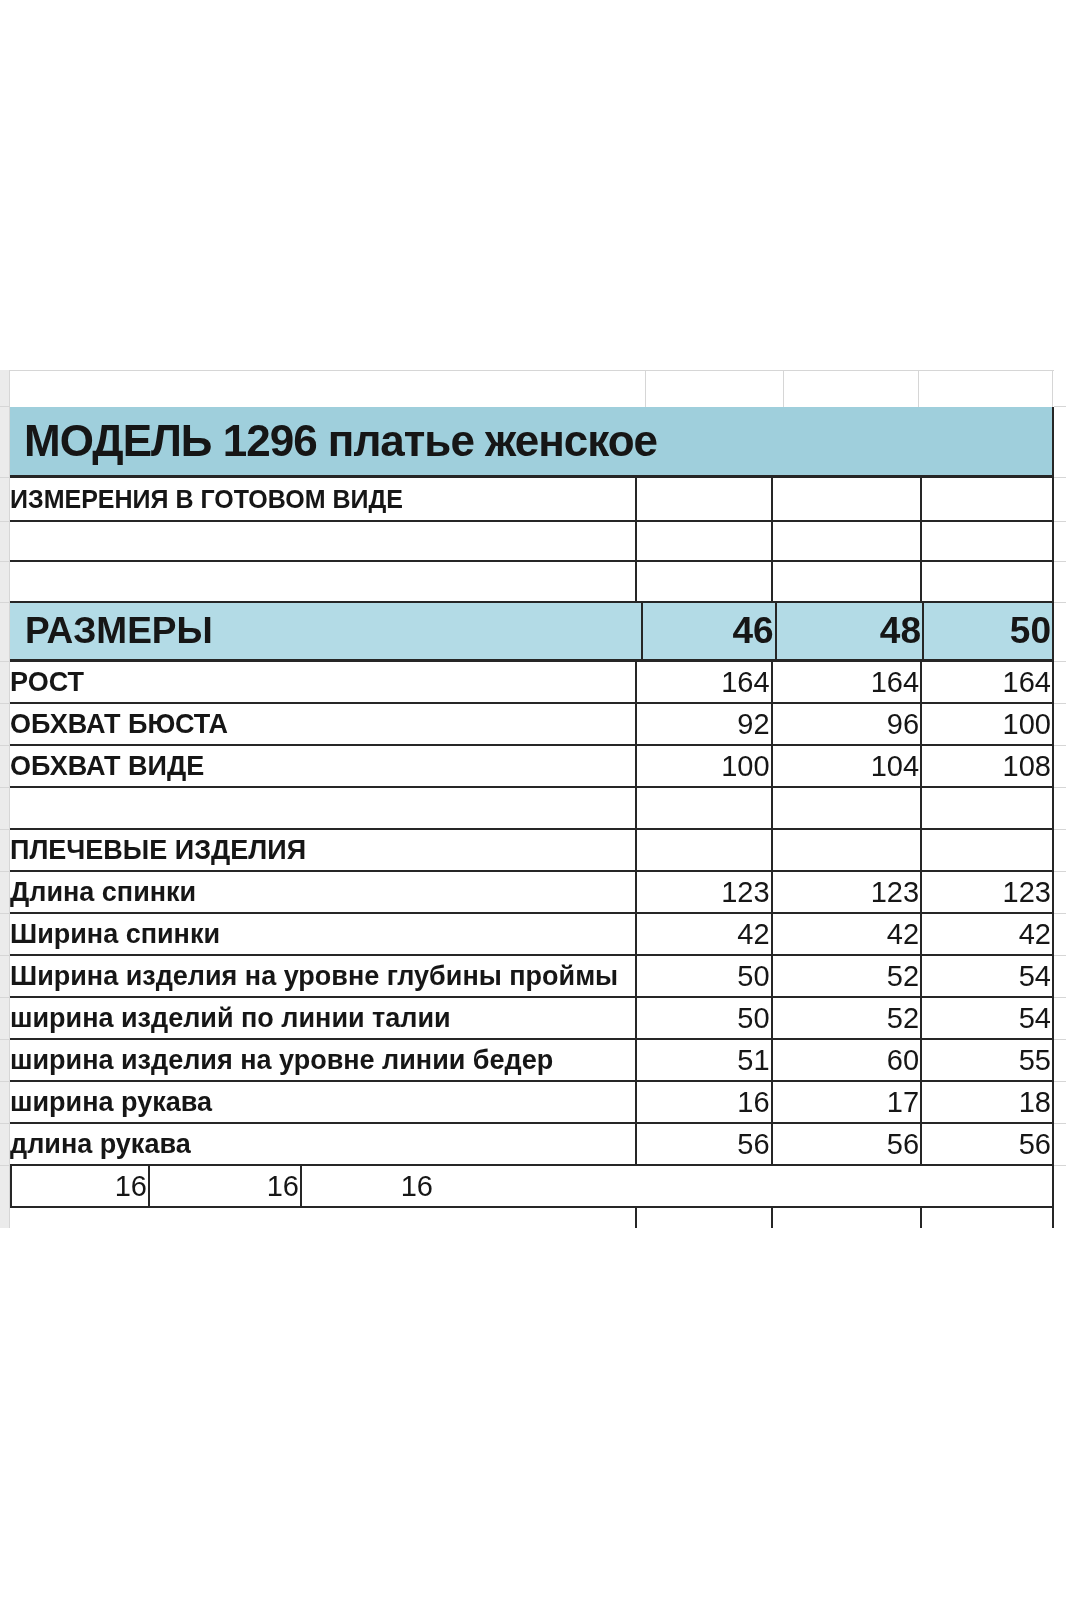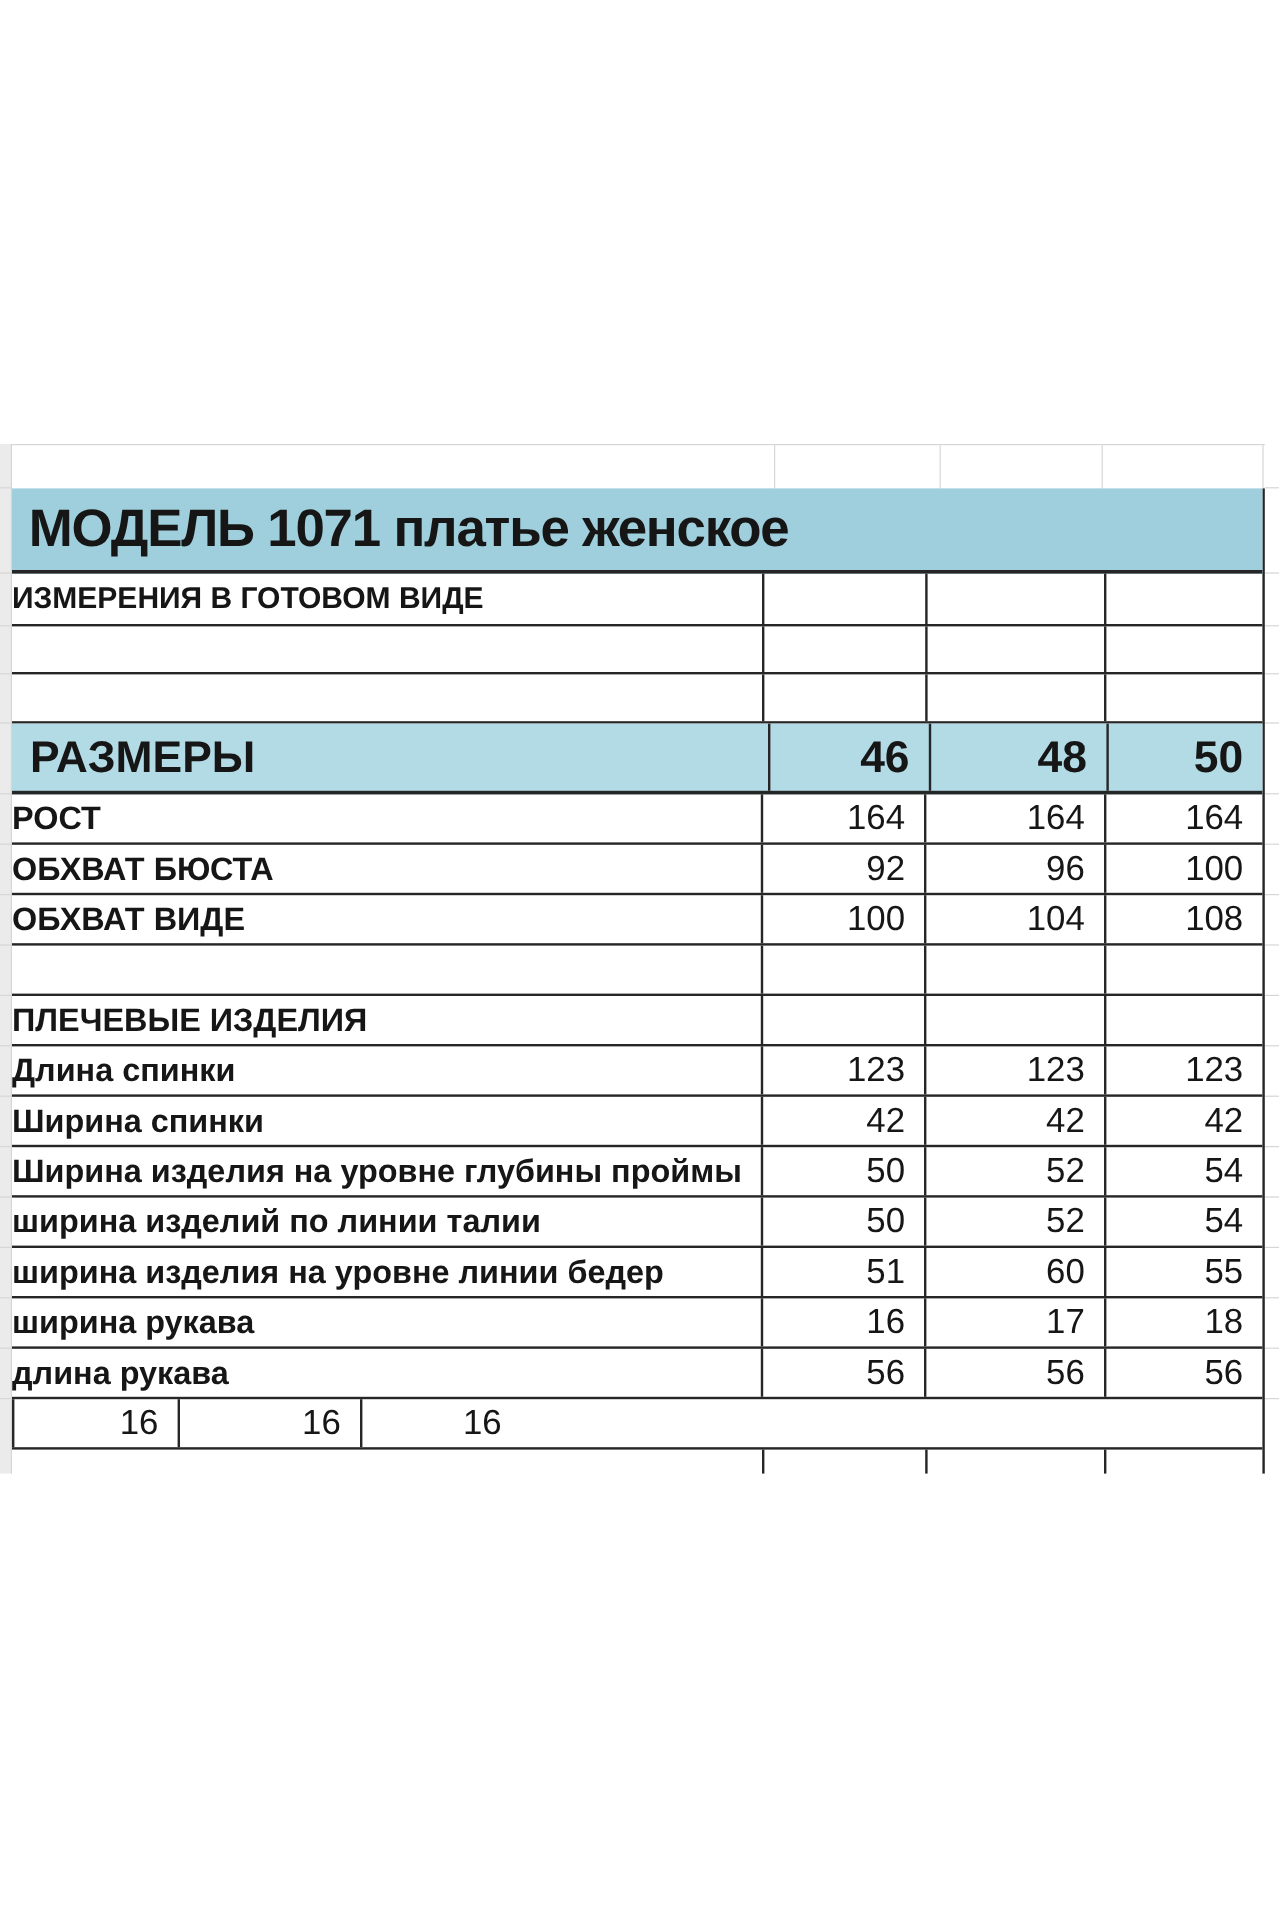--- a/index.html
+++ b/index.html
@@ -32,21 +32,21 @@
   
   #size-table{left:10px;top:407px;width:1044px;box-sizing:border-box;border-right:2px solid var(--bd);background:#ffffff;}
   .row{display:flex;box-sizing:border-box;border-bottom:2px solid var(--bd);}
   .row.thick{border-bottom-width:3px;}
   .cell{box-sizing:border-box;display:flex;align-items:center;overflow:hidden;white-space:nowrap;}
   .c0{width:635px;}
   .c1{width:138px;}
   .c2{width:152px;}
   .c3{width:134px;}
   .vb{border-left:2px solid var(--bd);}
-  .num{justify-content:flex-end;padding-right:16px;}
+  .num{justify-content:flex-end;padding-right:1px;}
 
   .title-row{height:71px;background:var(--title-bg);}
   .title-row .cell{width:1042px;padding-left:14px;}
   .title-text{font-size:44px;font-weight:bold;letter-spacing:-1px;}
 
   .sub-row{height:44px;}
   .sub-row .c0{font-size:25px;font-weight:bold;}
 
   .empty-a{height:40px;}
   .empty-b{height:41px;}
@@ -112,21 +112,21 @@
     <div class="strip-cell" style="height: 42px;"></div>
     <div class="strip-cell" style="height: 42px;"></div>
     <div class="strip-cell" style="height: 42px;"></div>
     <div class="strip-cell" style="height: 20px;"></div>
   </div>
 
 <div class="abs" id="size-table">
 
   <div class="row title-row thick">
     <div class="cell">
-      <span class="title-text">МОДЕЛЬ 1071 платье женское</span>
+      <span class="title-text">МОДЕЛЬ 1296 платье женское</span>
     </div>
   </div>
 
   <div class="row sub-row">
     <div class="cell c0">ИЗМЕРЕНИЯ В ГОТОВОМ ВИДЕ</div>
     <div class="cell c1 vb"></div>
     <div class="cell c2 vb"></div>
     <div class="cell c3 vb"></div>
   </div>
 

